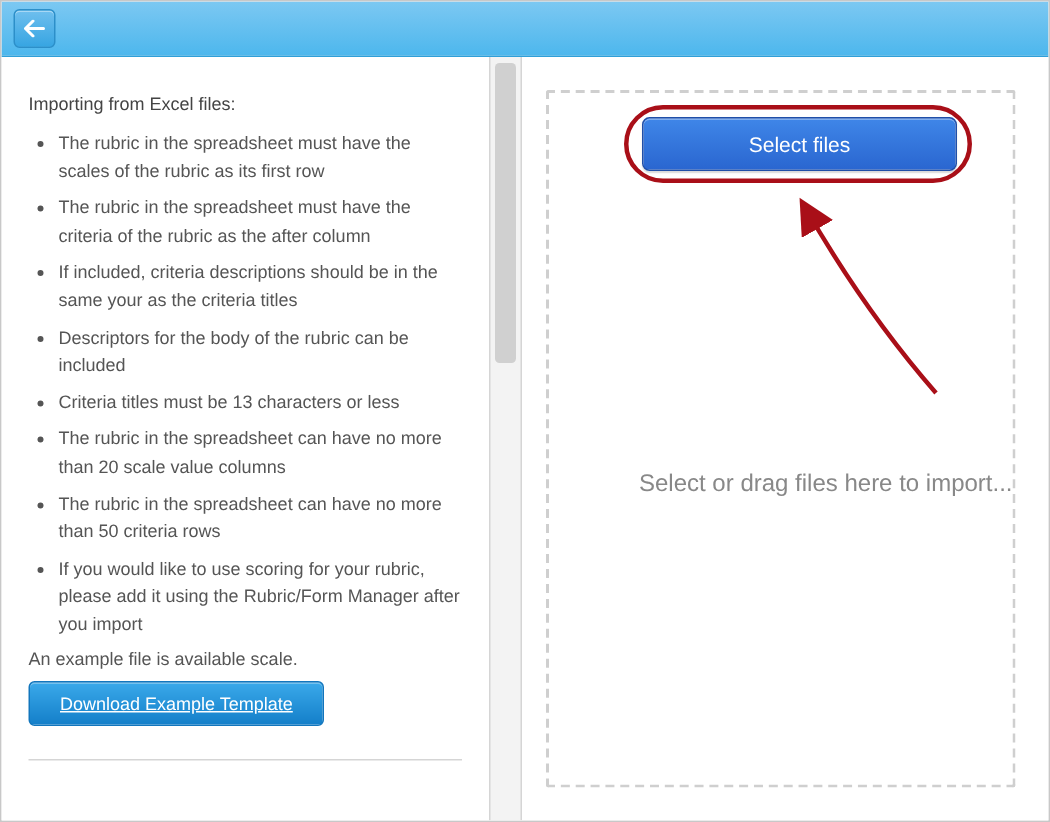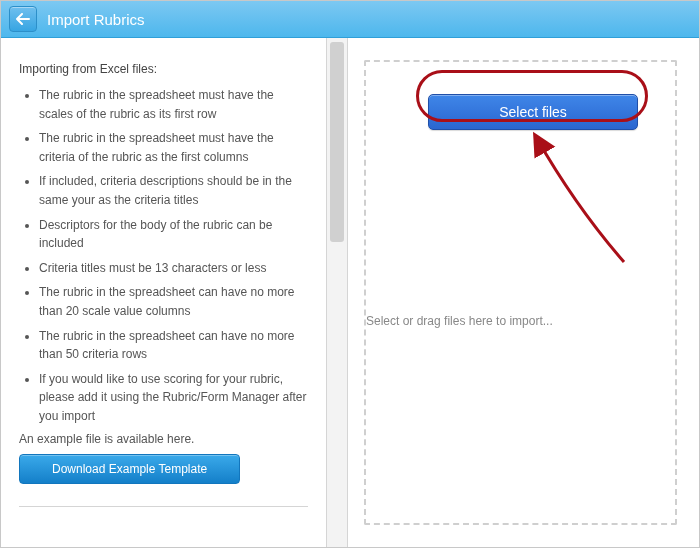--- a/index.html
+++ b/index.html
@@ -74,28 +74,29 @@
     line-height: 1.55;
   }
   .left ul li { margin-bottom: 6px; }
   .example-line {
     font-size: 12px;
     color: #555;
     margin-bottom: 8px;
   }
   .dl-btn {
     display: inline-block;
-    padding: 7px 32px;
+    padding: 7px 20px;
     border-radius: 4px;
     color: #fff;
     font-size: 12px;
     background: linear-gradient(#3aa9ea, #147fc9);
     border: 1px solid #1276bd;
     box-shadow: inset 0 1px 0 rgba(255,255,255,0.3);
     cursor: pointer;
+    text-decoration: underline;
   }
   .divider {
     height: 1px;
     background: #d5d5d5;
     margin: 22px 0 4px 0;
   }
   
   .vsep {
     width: 20px;
     background: #f3f3f3;
@@ -147,65 +148,63 @@
     border-radius: 5px;
     background: linear-gradient(#3f86e8, #2a66d0);
     border: 1px solid #204fa8;
     box-shadow: inset 0 1px 0 rgba(255,255,255,0.35), 0 1px 1px rgba(0,0,0,0.15);
     color: #fff;
     font-size: 14px;
     display: flex;
     align-items: center;
     justify-content: center;
     cursor: pointer;
-    margin-top: 16px;
   }
   .drop-hint {
     position: absolute;
     left: 0; right: 0;
     top: 252px;
-    text-align: left;
-    font-size: 12px;
+    text-align: right;
+    font-size: 16px;
     color: #888;
   }
   
   .arrow {
     position: absolute;
     pointer-events: none;
   }
 </style>
 </head>
 <body>
 
 <div class="frame">
 
   <div class="header">
     <div class="back-btn">
       <svg width="14" height="12" viewBox="0 0 14 12">
         <path d="M6 1 L1 6 L6 11 M1 6 H13" stroke="#ffffff" stroke-width="2" fill="none" stroke-linecap="round" stroke-linejoin="round"></path>
       </svg>
     </div>
-    <span class="header-title">Import Rubrics</span>
   </div>
 
   <div class="body">
 
     <div class="left">
       <h3>Importing from Excel files:</h3>
       <ul>
         <li>The rubric in the spreadsheet must have the scales of the rubric as its first row</li>
-        <li>The rubric in the spreadsheet must have the criteria of the rubric as the first columns</li>
+        <li>The rubric in the spreadsheet must have the criteria of the rubric as the after column</li>
         <li>If included, criteria descriptions should be in the same your as the criteria titles</li>
         <li>Descriptors for the body of the rubric can be included</li>
         <li>Criteria titles must be 13 characters or less</li>
         <li>The rubric in the spreadsheet can have no more than 20 scale value columns</li>
         <li>The rubric in the spreadsheet can have no more than 50 criteria rows</li>
         <li>If you would like to use scoring for your rubric, please add it using the Rubric/Form Manager after you import</li>
       </ul>
-      <div class="example-line">An example file is available here.</div>
+      <div class="example-line">An example file is available scale.</div>
       <div class="dl-btn">Download Example Template</div>
 
       <div class="divider"></div>
 
       
     </div>
 
     <div class="vsep">
       <div class="thumb"></div>
     </div>

